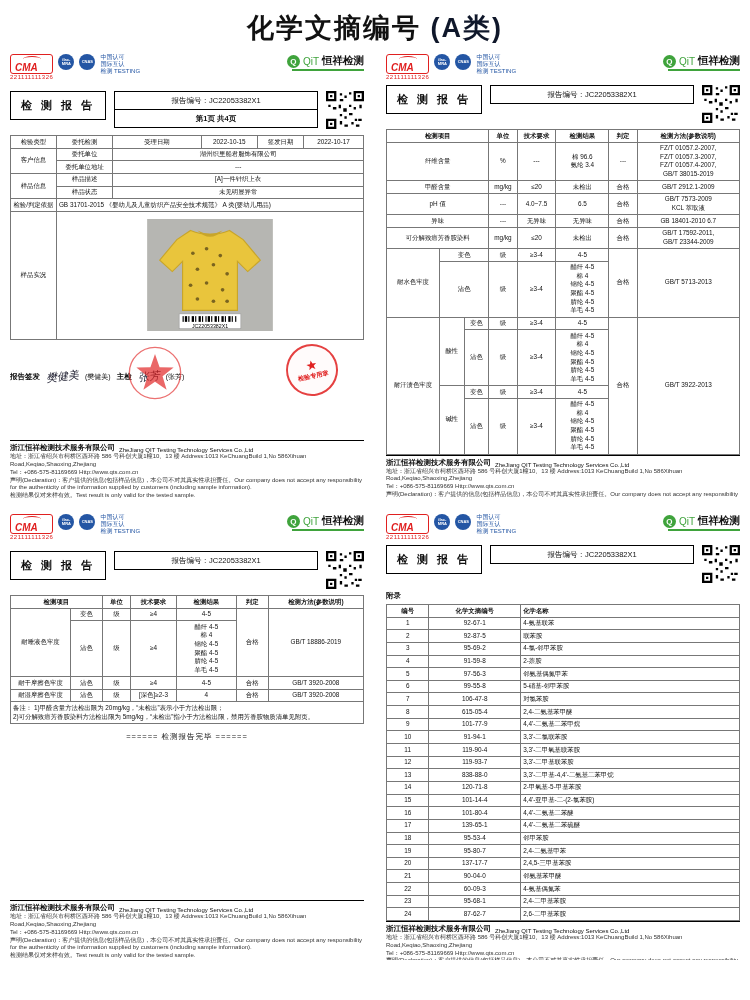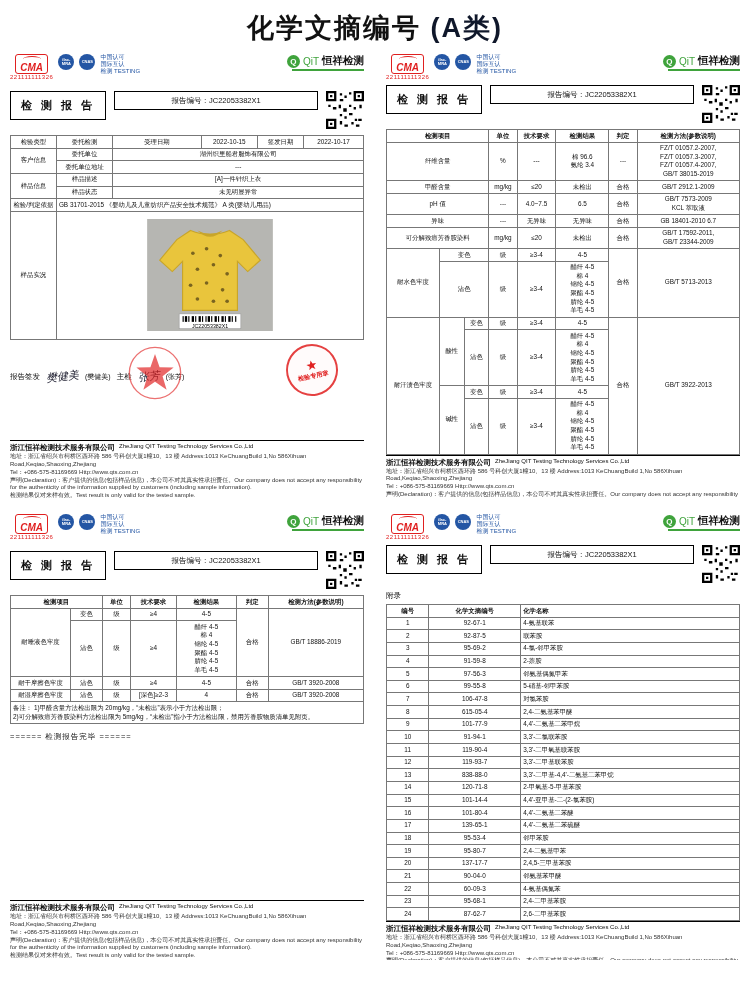--- a/index.html
+++ b/index.html
@@ -5,21 +5,21 @@
   *{margin:0;padding:0;box-sizing:border-box}
   html,body{width:750px;background:#fff}
   body{height:1000px;overflow:hidden;font-family:"Liberation Sans","DejaVu Sans",sans-serif;color:#111}
   .doc-title{text-align:center;font-size:27px;font-weight:bold;padding:10px 0 8px;letter-spacing:2px}
   .doc-title .red{color:#0f172a}
   .grid{display:grid;grid-template-columns:1fr 1fr;column-gap:22px;row-gap:14px;padding:0 10px}
   .page{display:flex;flex-direction:column;height:446px;overflow:hidden;background:#fff}
 
   
   .logos{display:flex;align-items:flex-start;gap:5px;height:32px}
-  .cma-wrap{display:flex;flex-direction:column;align-items:center}
+  .cma-wrap{display:flex;flex-direction:column;}
   .cma-box{position:relative;border:1.5px solid #e02020;border-radius:3px;padding:1px 4px 0;color:#e02020;font-weight:bold;font-style:italic;font-size:10px;line-height:1.1}
   .cma-box::before{content:"";display:block;width:18px;height:5px;border-top:1.5px solid #e02020;border-radius:50% 50% 0 0;margin:0 auto}
   .cma-num{font-size:6px;color:#e02020;letter-spacing:.5px}
   .circle-logo{width:16px;height:16px;border-radius:50%;background:#2456a4;color:#fff;display:flex;align-items:center;justify-content:center;font-size:4px;font-weight:bold;text-align:center;line-height:1}
   .mark-lines{font-size:6px;line-height:1.15;color:#2456a4;white-space:pre-line}
   .brand{margin-left:auto;display:flex;flex-direction:column;align-items:flex-end}
   .brand-row{display:flex;align-items:center;gap:3px}
   .brand-q{width:13px;height:13px;border-radius:50%;background:#3fa33c;color:#fff;font-size:8px;font-weight:bold;display:flex;align-items:center;justify-content:center}
   .brand-qit{color:#3fa33c;font-weight:normal;font-size:10px}
   .brand-name{font-weight:bold;font-size:10.5px;color:#111}
@@ -42,33 +42,33 @@
   .t-p4 td{font-size:6px;padding:.5px 2px}
   .t-p4 td:last-child{text-align:left}
 
   
   .photo-row{display:flex;border:1px solid #777;border-top:none;height:128px}
   .photo-label{width:13%;border-right:1px solid #777;display:flex;align-items:center;justify-content:center;font-size:6.4px}
   .photo-area{flex:1;display:flex;align-items:center;justify-content:center;padding:4px}
 
   
   .sign{position:relative;display:flex;align-items:center;gap:6px;margin:14px 0 4px;font-size:7.5px;min-height:46px}
-  .s-label{font-weight:normal}
+  .s-label{font-weight:bold}
   .s-script{font-family:"DejaVu Serif","Liberation Serif",serif;font-style:italic;font-size:11px;color:#223;transform:rotate(-6deg)}
   .s-name{font-size:7px}
   .stamp-star{position:absolute;left:118px;top:-8px;width:54px;height:54px;opacity:.85}
   .stamp-round{position:absolute;right:26px;top:-10px;width:52px;height:52px;border:2px solid rgba(224,32,32,.85);border-radius:50%;transform:rotate(-12deg);display:flex;flex-direction:column;align-items:center;justify-content:center;gap:1px;color:#e02020;font-size:6.2px;font-weight:bold;background:rgba(255,230,230,.15)}
 
   
-  .end-note{text-align:left;font-size:7.5px;margin-top:8px;letter-spacing:1px}
-  .appendix{font-size:7.5px;font-weight:normal;margin:2px 0 3px}
+  .end-note{text-align:center;font-size:7.5px;margin-top:8px;letter-spacing:1px}
+  .appendix{font-size:7.5px;font-weight:bold;margin:2px 0 3px}
 
   
   .page-footer{margin-top:auto;border-top:1.5px solid #000;padding-top:2px}
-  .f-company{display:flex;align-items:flex-start;gap:4px}
+  .f-company{display:flex;align-items:flex-end;gap:4px}
   .f-cn{font-weight:bold;font-size:7.5px}
   .f-en{font-size:6px}
   .f-line{font-size:6px;color:#333;line-height:1.3}
 </style>
 </head>
 <body>
 
 <h1 class="doc-title"><span>化学文摘编号</span> <span class="red">(A类)</span></h1>
 
 <div class="grid">
@@ -90,20 +90,21 @@
           <span class="brand-qit">QiT</span>
           <span class="brand-name">恒祥检测</span>
         </div>
         <div class="brand-underline"></div>
       </div>
     </div>
     <div class="rep-row">
       <div class="rep-box">检 测 报 告</div>
       <div class="meta-box">
         <div class="meta-row">报告编号：JC22053382X1</div>
+        <div class="meta-row">第1页 共4页</div>
       </div>
       <svg class="qr" width="38" height="38" viewBox="0 0 33 33">
           <rect width="33" height="33" fill="#fff"></rect>
           <path fill="#000" d="M0 0h9v9H0zM24 0h9v9h-9zM0 24h9v9H0z"></path>
           <path fill="#fff" d="M2 2h5v5H2zM26 2h5v5h-5zM2 26h5v5H2z"></path>
           <path fill="#000" d="M3.5 3.5h2v2h-2zM27.5 3.5h2v2h-2zM3.5 27.5h2v2h-2zM12 2h2v2h-2zM16 4h2v2h-2zM20 1h2v2h-2zM12 7h3v2h-3zM2 12h2v2H2zM6 14h3v2H6zM11 12h2v3h-2zM15 15h3v3h-3zM20 12h2v2h-2zM24 14h2v2h-2zM29 12h2v3h-2zM12 20h2v2h-2zM16 22h2v2h-2zM20 19h3v2h-3zM25 24h2v2h-2zM12 26h2v3h-2zM16 29h3v2h-3zM22 27h2v2h-2zM28 24h3v2h-3zM26 29h3v2h-3z"></path>
         </svg>
     </div>
     <table class="rpt t-p1">
       <colgroup>

